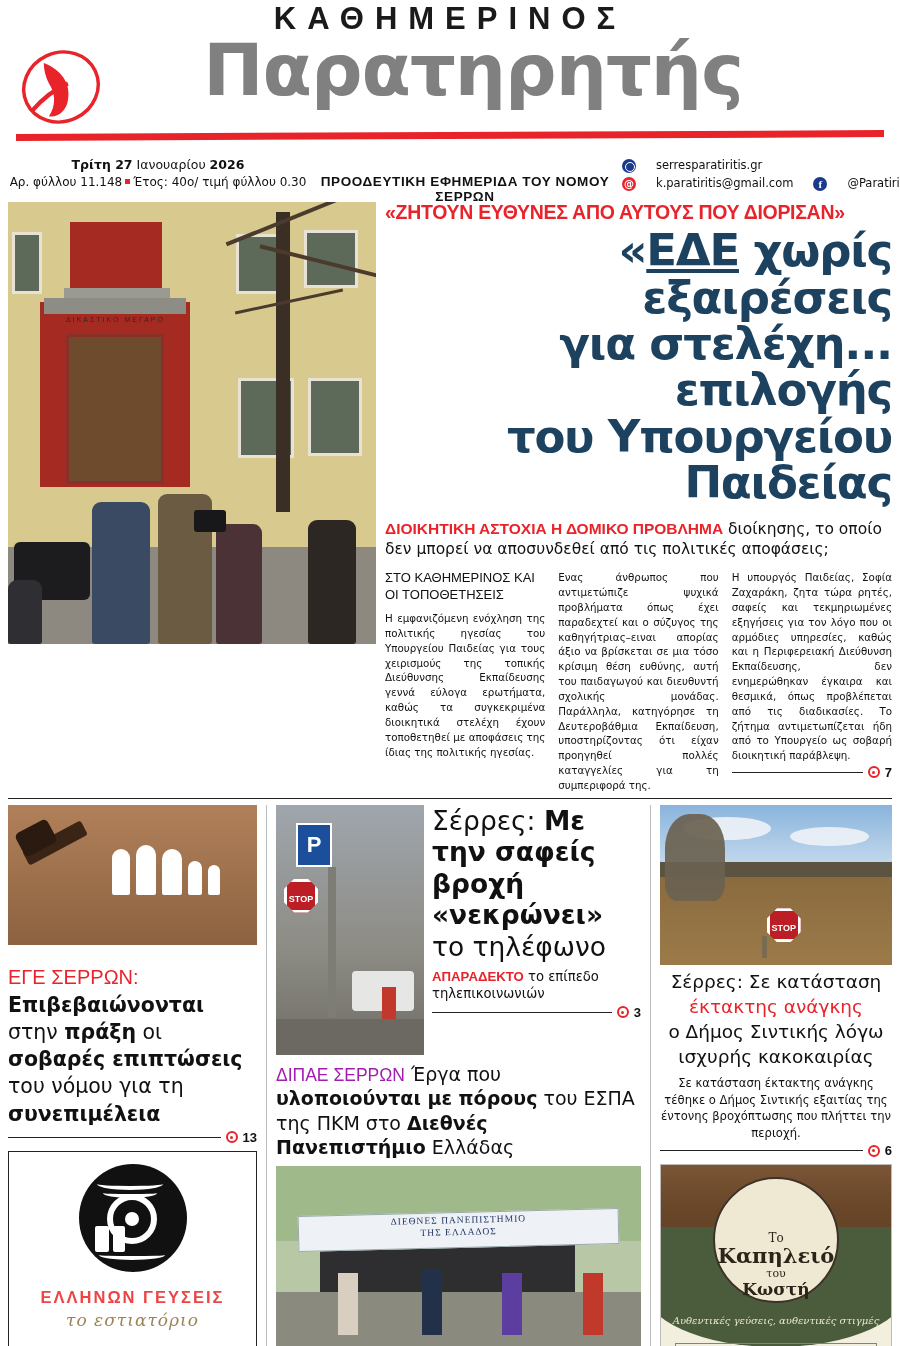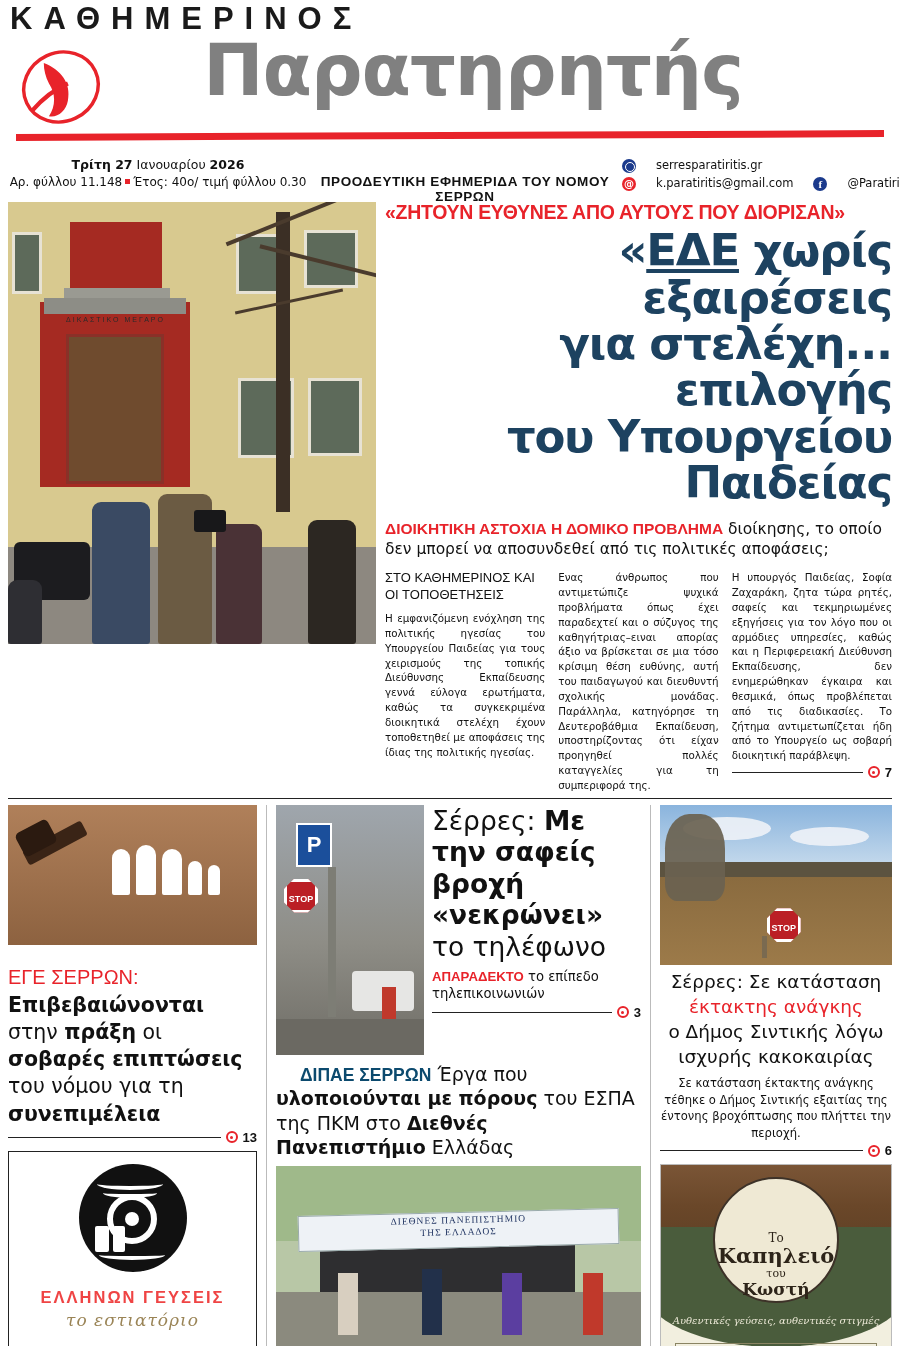--- a/index.html
+++ b/index.html
@@ -13,20 +13,21 @@
     position: relative;
   }
 
   
   .masthead {
     position: relative;
     height: 150px;
     padding: 0 10px;
   }
   .kathimerinos {
+    text-align: center;
     font-family: "Liberation Sans", sans-serif;
     font-weight: bold;
     font-size: 31px;
     letter-spacing: 11px;
     color: #1a1a1a;
     padding-top: 3px;
     line-height: 1.05;
   }
   .paratiritis-row {
     position: relative;
@@ -288,25 +289,24 @@
   }
 
   .dipae {
     font-size: 19px;
     line-height: 1.29;
     color: #111;
     padding-top: 7px;
   }
   .dipae b { font-weight: bold; }
   .dipae .red {
-    color: #0c4a6e;
-    font-weight: bold;
+    color: #a21caf;
+    font-weight: normal;
     font-family: "Liberation Sans", sans-serif;
     font-size: 17.5px;
-    margin-left: 24px;
   }
 
   
   .sintiki-head {
     font-size: 18.5px;
     line-height: 1.35;
     color: #111;
     text-align: center;
     padding-top: 5px;
   }

